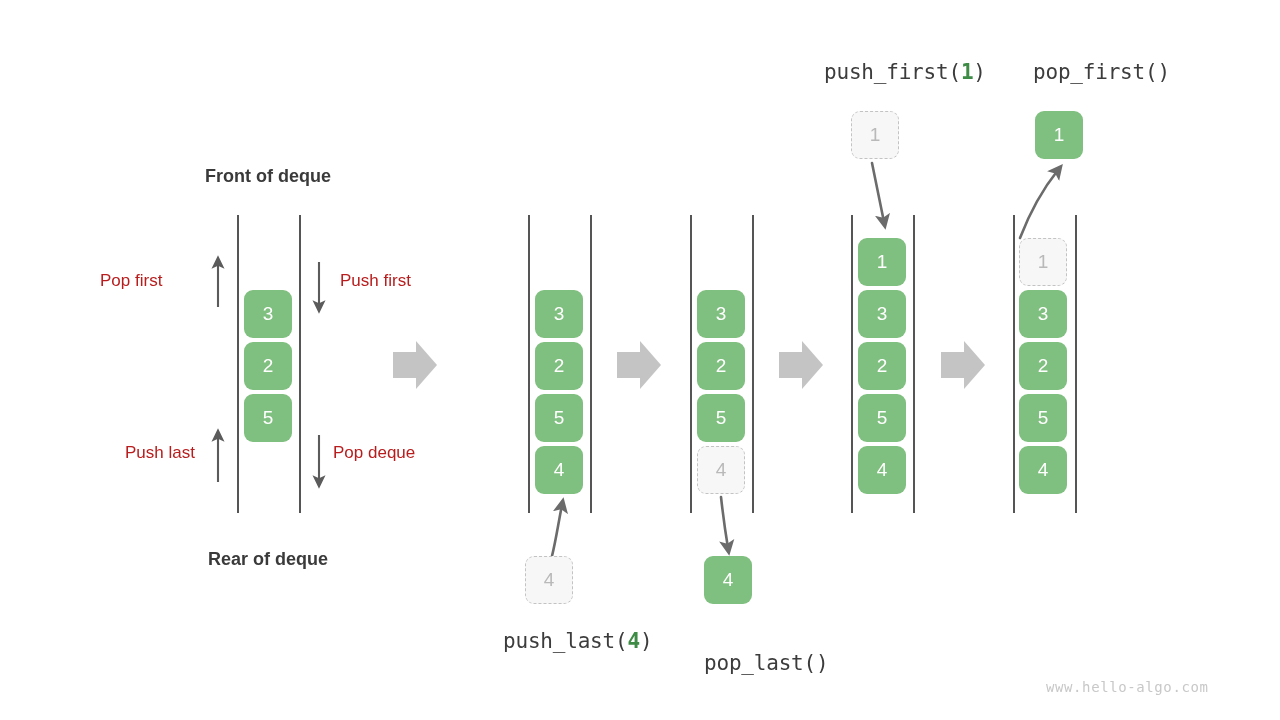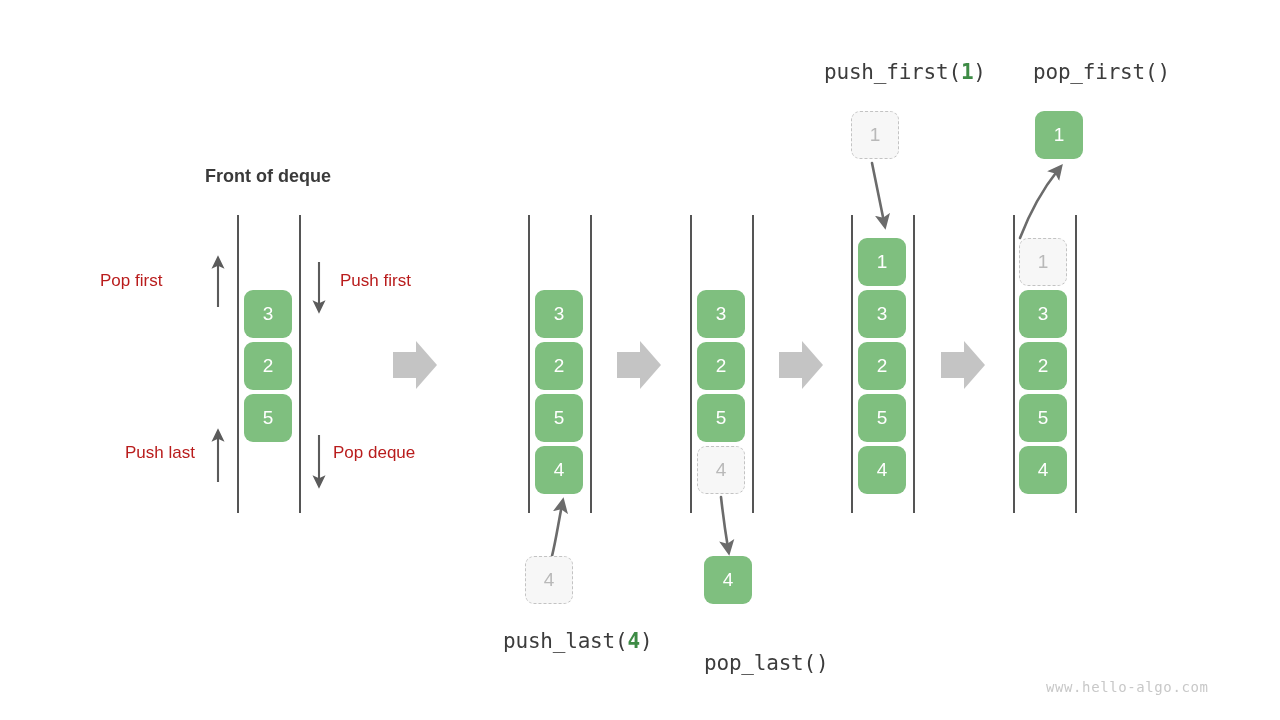--- a/index.html
+++ b/index.html
@@ -136,20 +136,21 @@
     <g stroke="#6b6b6b" stroke-width="2.6" fill="none" stroke-linecap="round">
       <path d="M552,556 C556,540 558,525 562,505" marker-end="url(#curvehead)"></path>
       <path d="M721,497 C723,515 725,530 728,548" marker-end="url(#curvehead)"></path>
       <path d="M872,163 C876,182 880,202 884,222" marker-end="url(#curvehead)"></path>
       <path d="M1020,238 C1030,212 1042,190 1058,170" marker-end="url(#curvehead)"></path>
     </g>
   </svg>
 
 
   <div class="hdr-label" style="left:148px; top:166px; width:240px;">Front of deque</div>
+  <div class="hdr-label" style="left:148px; top:549px; width:240px;">Rear of deque</div>
 
   <div class="side-label" style="left:100px; top:271px;">Pop first</div>
   <div class="side-label" style="left:340px; top:271px;text-align:center;">Push first</div>
   <div class="side-label" style="left:93px; top:443px;margin-left:32px;">Push last</div>
   <div class="side-label" style="left:333px; top:443px;">Pop deque</div>
 
   <div class="op-label" style="left:503px; top:629px;">
     <span>push_last(</span><span class="arg">4</span><span>)</span>
   </div>
   <div class="op-label" style="left:704px; top:651px;">

